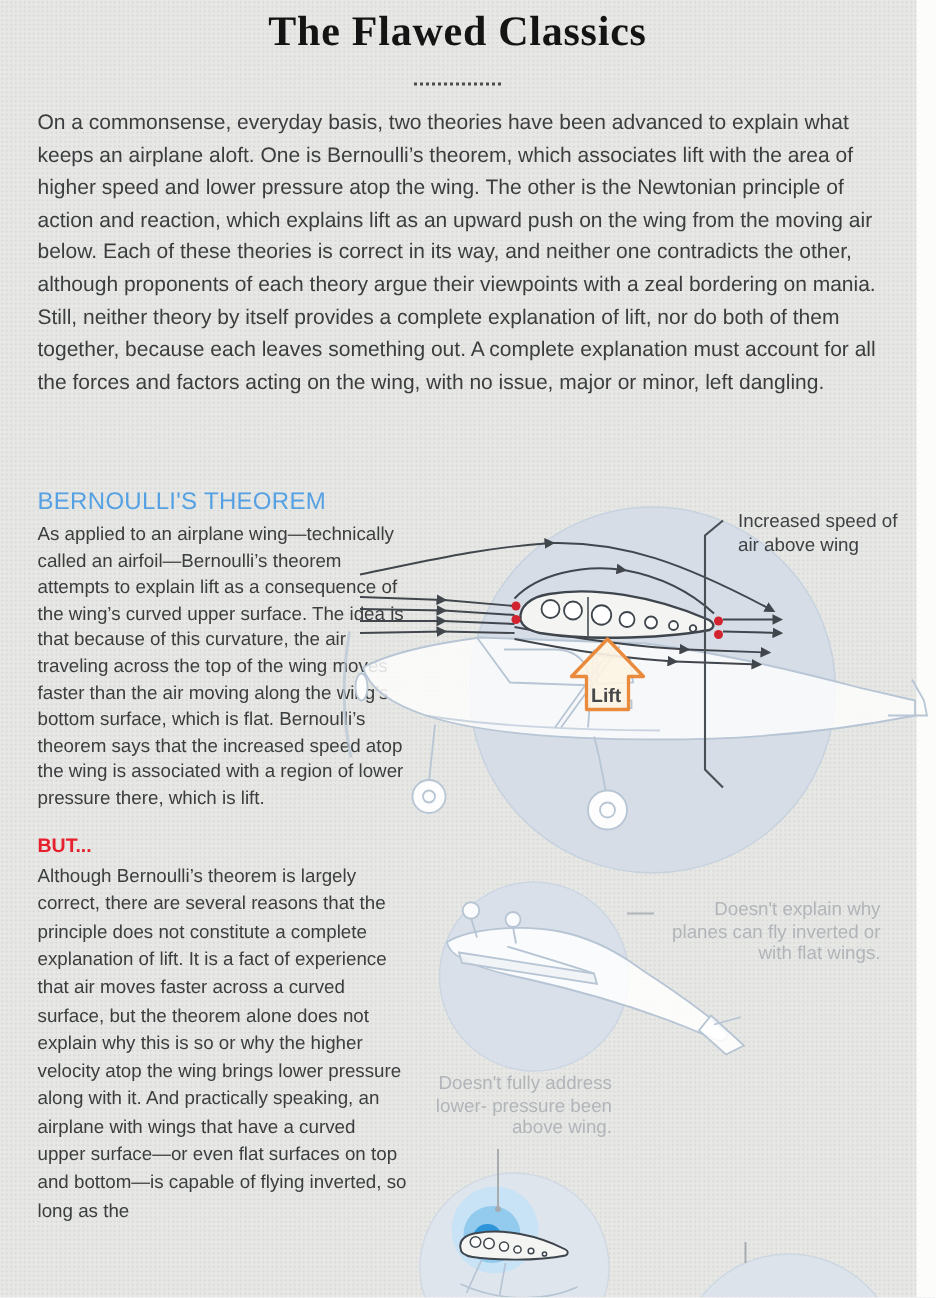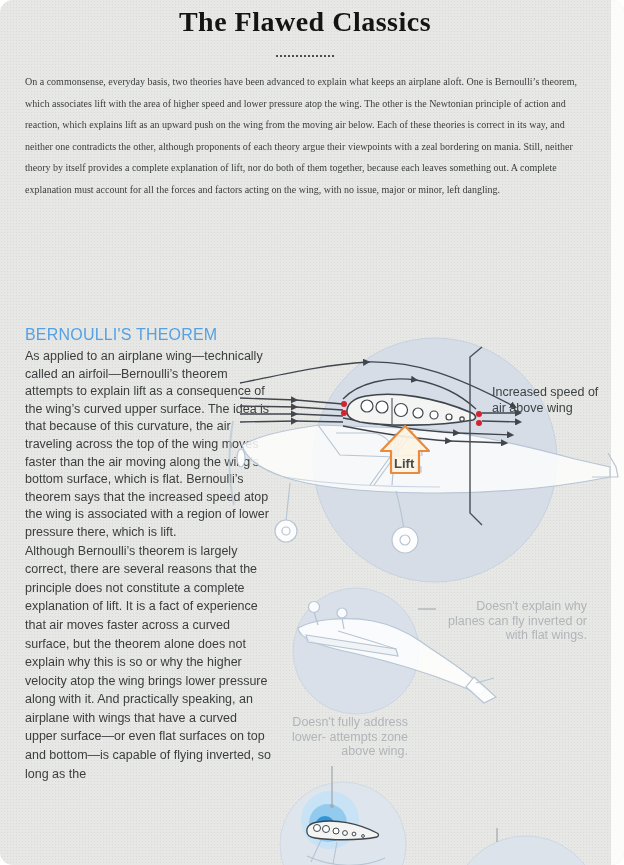--- a/index.html
+++ b/index.html
@@ -3,59 +3,59 @@
 <meta charset="utf-8">
 <style>
   html,body{margin:0;padding:0;background:#ffffff;}
   .page{
     position:relative;width:624px;height:865px;overflow:hidden;
     background-color:#e7e8e5;
     background-image:radial-gradient(#d9dbd7 0.6px, rgba(0,0,0,0) 0.7px);
     background-size:3px 3px;
     font-family:"Liberation Sans","DejaVu Sans",sans-serif;
     color:#3d3f40;
-    border-radius:13px;
   }
   .right-strip{position:absolute;top:0;right:0;width:13px;height:865px;background:#fcfcfb;}
   .title{
     position:absolute;top:6px;left:0;width:610px;text-align:center;margin:0;
     font-family:"Liberation Serif","DejaVu Serif",serif;
     font-weight:700;font-size:28px;color:#141414;letter-spacing:0.5px;
   }
   .title-divider{position:absolute;top:55px;left:276px;width:58px;border-top:2px dotted #4c4c4c;height:0;}
   .intro{
     position:absolute;top:71px;left:25px;width:562px;margin:0;
-    font-size:10px;line-height:21.6px;color:#3b3d3e;font-family:Liberation Serif, serif;
+    font-size:14px;line-height:21.6px;color:#3b3d3e;
   }
   .col-left{position:absolute;top:326px;left:25px;width:246px;}
   .h-blue{margin:0 0 4px 0;font-size:16px;font-weight:400;color:#55a1e3;letter-spacing:0.2px;}
   .h-red{margin:14px 0 4px 0;font-size:13px;font-weight:700;color:#e8202d;}
   .col-left p{margin:0;font-size:12.5px;color:#3b3d3e;}
   .p-bern{line-height:17.6px;}
   .p-but{line-height:18.6px;}
-  .diagram-label{position:absolute;font-size:12.5px;line-height:15.5px;color:#3e4144;margin-top:45px;}
+  .diagram-label{position:absolute;font-size:12.5px;line-height:15.5px;color:#3e4144;}
   .note{position:absolute;font-size:12.5px;line-height:14.6px;color:#b1b5b9;text-align:right;}
   svg{position:absolute;overflow:visible;}
   svg.clipped{overflow:hidden;}
   .lift-text{font-family:"Liberation Sans","DejaVu Sans",sans-serif;font-size:13px;font-weight:700;fill:#46484a;}
 </style>
 </head>
 <body>
 
 <div class="page">
   <div class="right-strip"></div>
 
   <h1 class="title">The Flawed Classics</h1>
   <div class="title-divider"></div>
 
   <p class="intro">On a commonsense, everyday basis, two theories have been advanced to explain what keeps an airplane aloft. One is Bernoulli’s theorem, which associates lift with the area of higher speed and lower pressure atop the wing. The other is the Newtonian principle of action and reaction, which explains lift as an upward push on the wing from the moving air below. Each of these theories is correct in its way, and neither one contradicts the other, although proponents of each theory argue their viewpoints with a zeal bordering on mania. Still, neither theory by itself provides a complete explanation of lift, nor do both of them together, because each leaves something out. A complete explanation must account for all the forces and factors acting on the wing, with no issue, major or minor, left dangling.</p>
 
   <section class="col-left">
     <h2 class="h-blue">BERNOULLI'S THEOREM</h2>
     <p class="p-bern">As applied to an airplane wing—technically called an airfoil—Bernoulli’s theorem attempts to explain lift as a consequence of the wing’s curved upper surface. The idea is that because of this curvature, the air traveling across the top of the wing moves faster than the air moving along the wing’s bottom surface, which is flat. Bernoulli’s theorem says that the increased speed atop the wing is associated with a region of lower pressure there, which is lift.</p>
+    <h2 class="h-red">BUT...</h2>
     <p class="p-but">Although Bernoulli’s theorem is largely correct, there are several reasons that the principle does not constitute a complete explanation of lift. It is a fact of experience that air moves faster across a curved surface, but the theorem alone does not explain why this is so or why the higher velocity atop the wing brings lower pressure along with it. And practically speaking, an airplane with wings that have a curved upper surface—or even flat surfaces on top and bottom—is capable of flying inverted, so long as the</p>
   </section>
 
   <svg style="left:220px;top:325px;" width="404" height="268" viewBox="0 0 404 268">
     <defs>
       <marker id="arr" viewBox="0 0 10 10" refX="7" refY="5" markerWidth="5.5" markerHeight="5.5" orient="auto">
         <path d="M0,0 L10,5 L0,10 z" fill="#41464d"></path>
       </marker>
     </defs>
 
@@ -144,21 +144,21 @@
       <circle cx="36" cy="24" r="5.5"></circle>
       <path d="M36,29 L40,42" fill="none"></path>
       <circle cx="64" cy="30" r="5"></circle>
       <path d="M64,35 L66,46" fill="none"></path>
     </g>
     <line x1="140" y1="26" x2="158" y2="26" stroke="#b1b5b9" stroke-width="1.4"></line>
   </svg>
 
   <div class="note" style="left:437px;top:599px;width:150px;">Doesn't explain why planes can fly inverted or with flat wings.</div>
 
-  <div class="note" style="left:280px;top:715px;width:128px;">Doesn't fully address lower- attempts zone above wing.</div>
+  <div class="note" style="left:280px;top:715px;width:128px;">Doesn't fully address lower- pressure been above wing.</div>
 
 
   <svg class="clipped" style="left:263px;top:760px;" width="175" height="105" viewBox="0 0 175 105">
     <circle cx="80" cy="85" r="63" fill="#dfe5ec" stroke="#d0d9e3" stroke-width="1"></circle>
     <circle cx="67" cy="60" r="29" fill="#c8e2f6"></circle>
     <circle cx="65" cy="63" r="19" fill="#92cbee"></circle>
     <circle cx="62" cy="66" r="10" fill="#2e95d8"></circle>
     <g>
       <path d="M44,72 C43,67 47,63 55,62 C72,59 95,63 114,73 C116,74 116,76 114,77 C95,81 65,80 52,78 C46,77 44,75 44,72 Z" fill="#f4f5f3" stroke="#3f454c" stroke-width="1.3"></path>
       <g stroke="#3f454c" stroke-width="1" fill="#ffffff">

